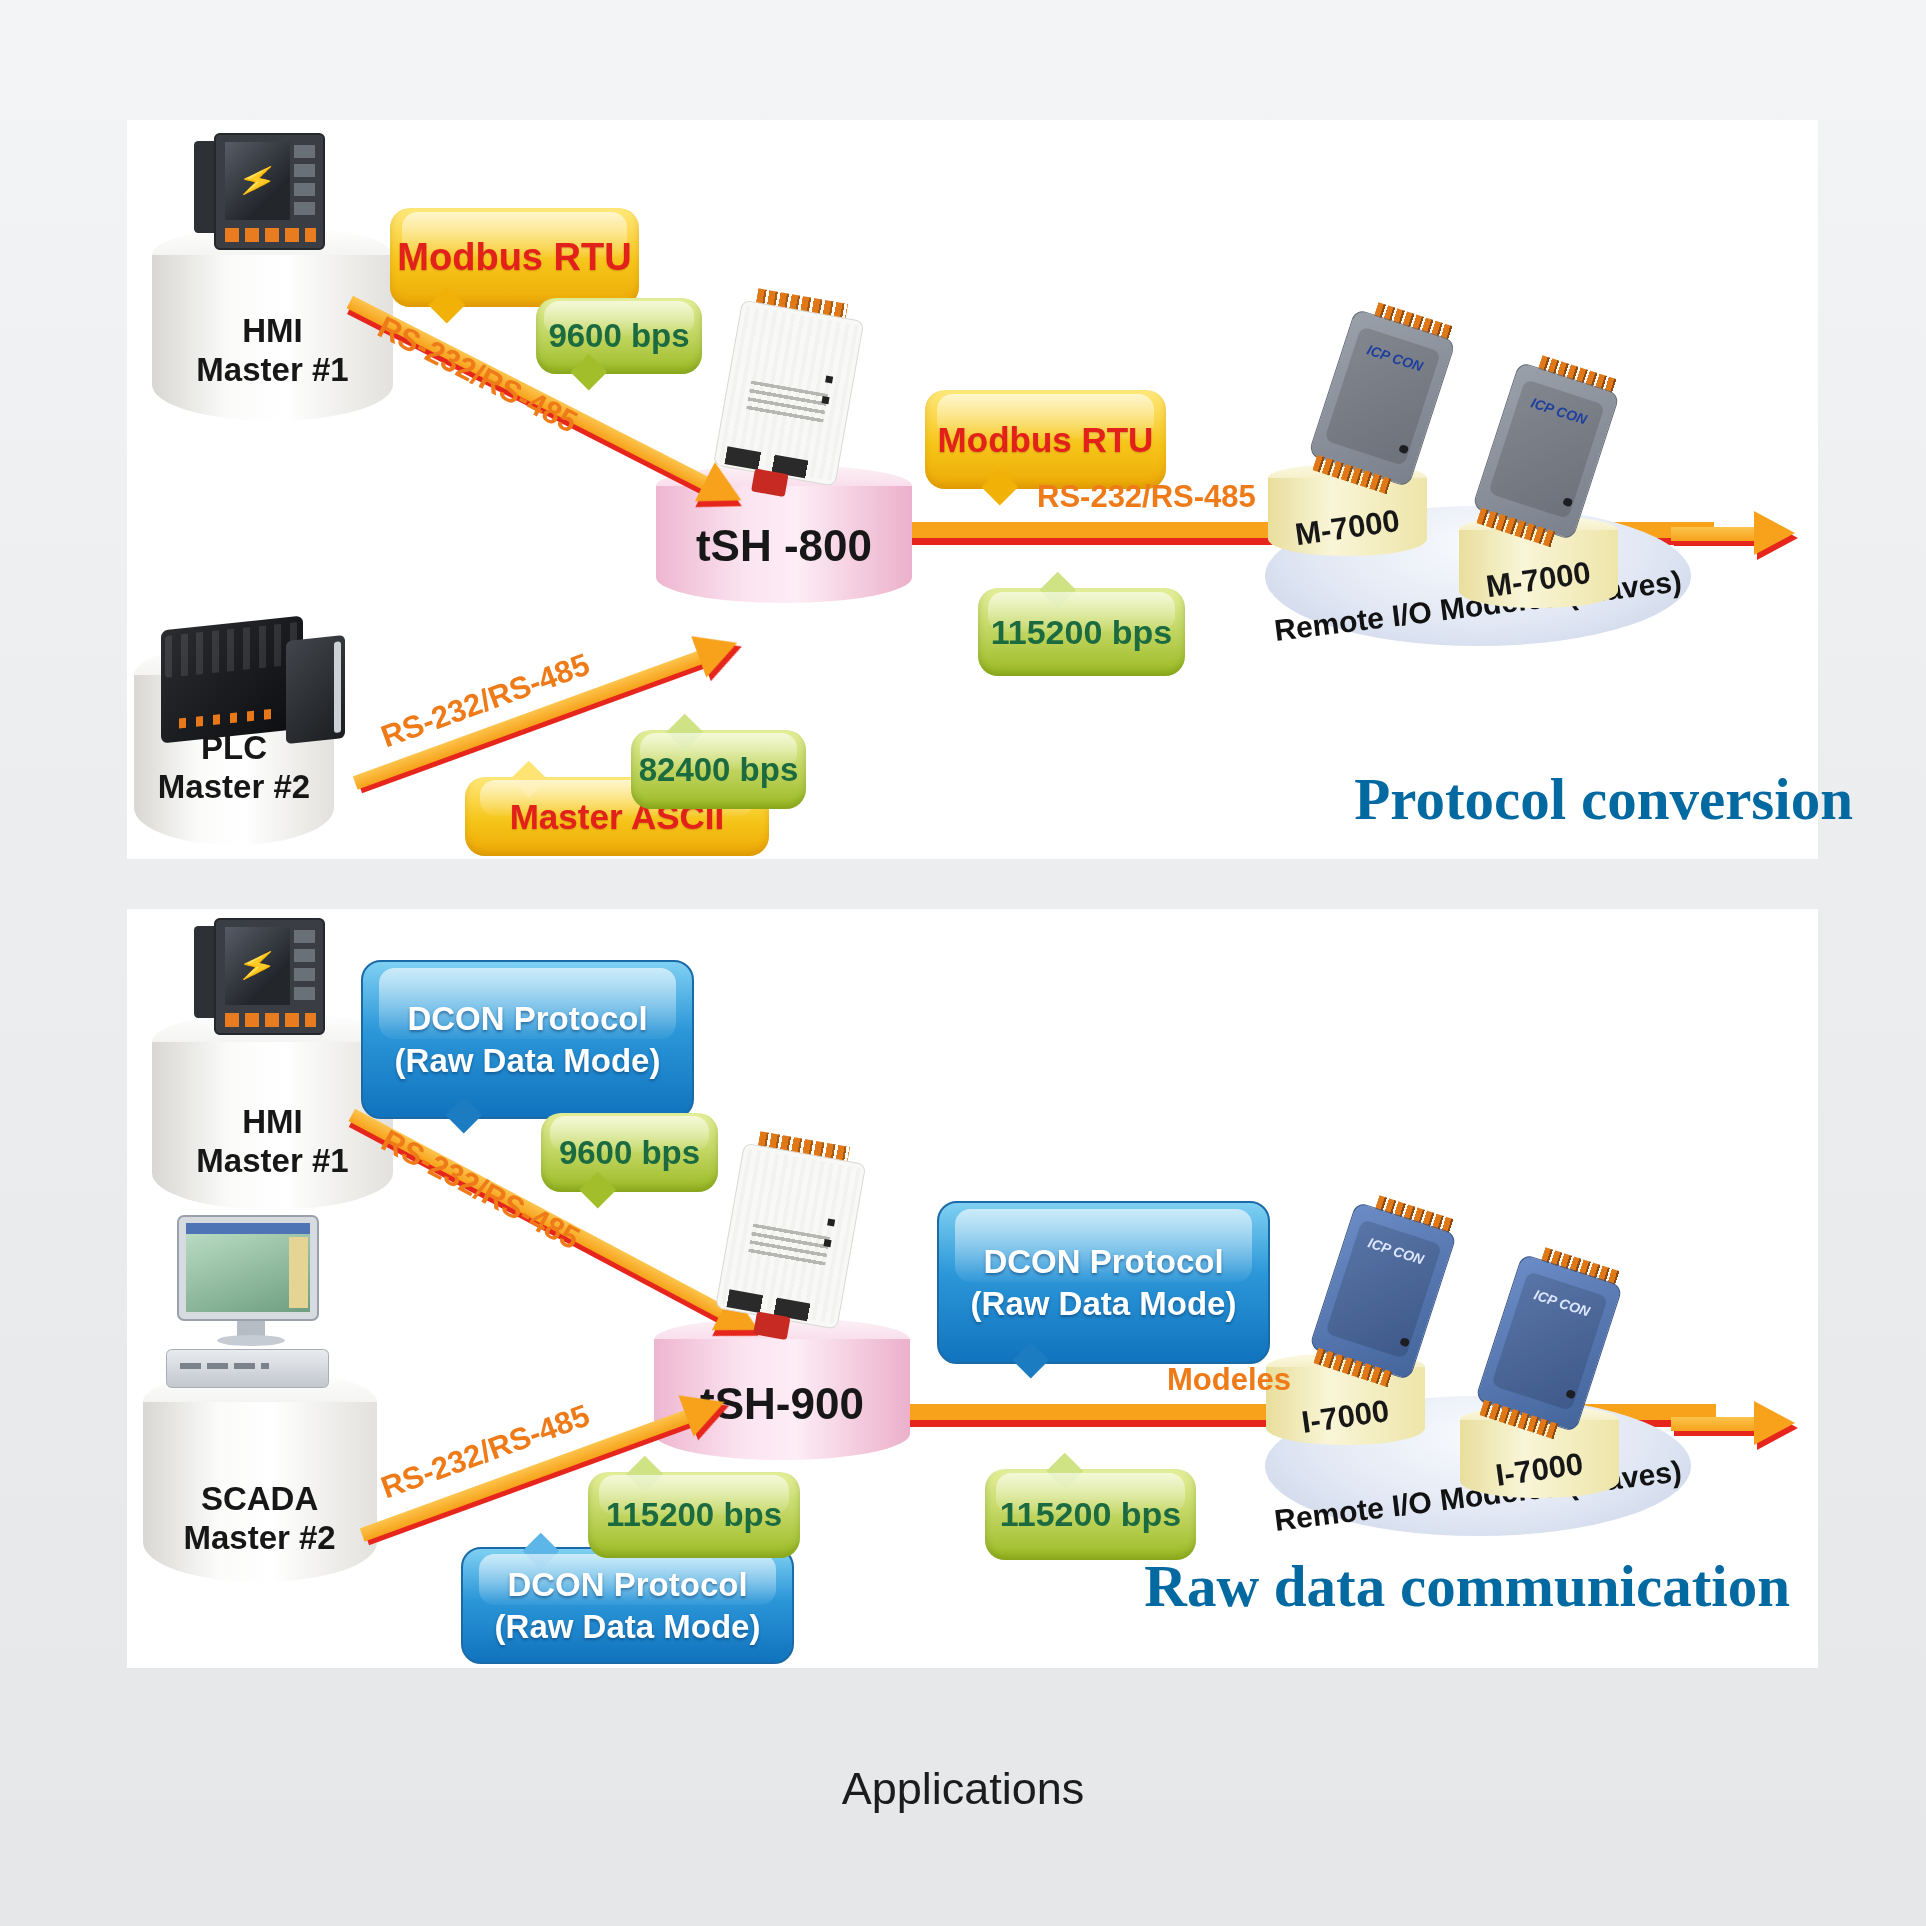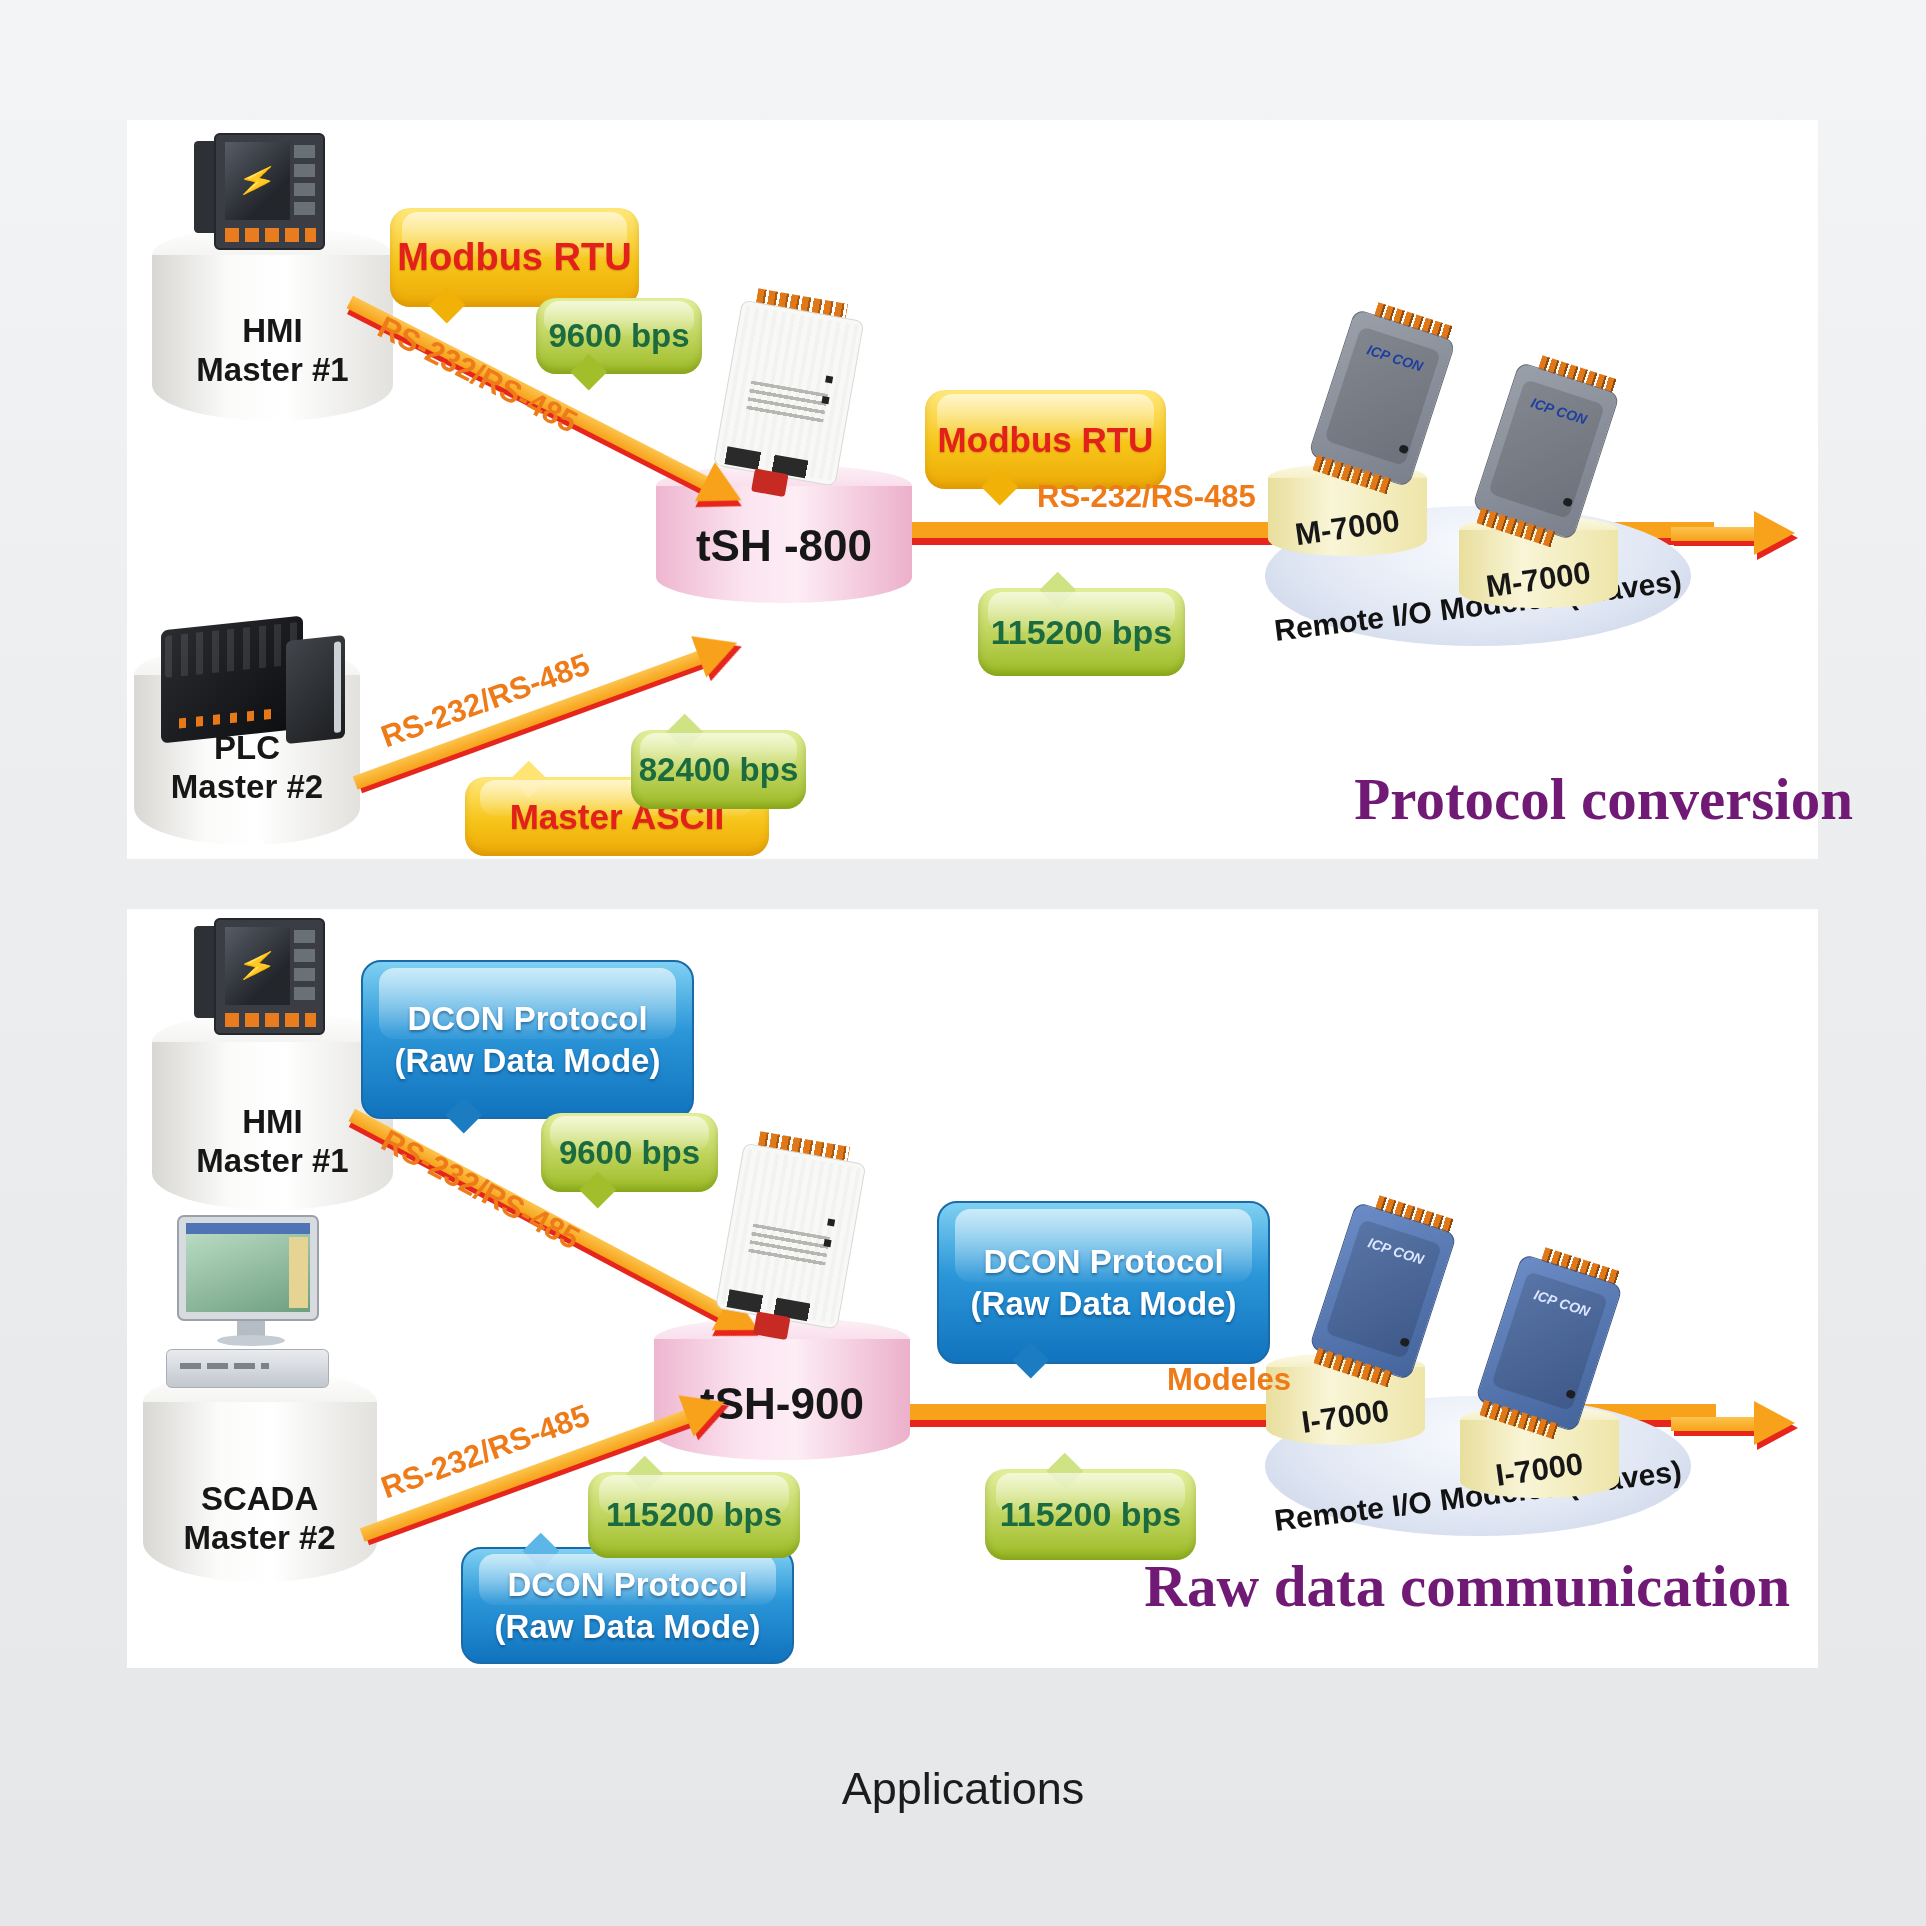--- a/index.html
+++ b/index.html
@@ -66,21 +66,21 @@
   .arrow .head { position:absolute; right:0; top:0; width:0; height:0;
            border-left:41px solid var(--arrow_orange,#f7a21a);
            border-top:22.6px solid transparent; border-bottom:22.6px solid transparent; }
   .hline { position:absolute; z-index:1; }
   .hline .o { height:15.6px; background:var(--arrow_orange,#f7a21a); }
   .hline .r { height:7px; background:var(--arrow_red,#e6261c); }
   .link-label { position:absolute; color:var(--link_label,#ee7a18); font-weight:700;
                 white-space:nowrap; z-index:6; }
 
   .title { position:absolute; font-family:"Liberation Serif", serif; font-weight:700;
-           color:#701a75; text-align:right; z-index:7; white-space:nowrap; }
+           color:#0369a1; text-align:right; z-index:7; white-space:nowrap; }
   .caption { position:absolute; left:0; width:100%; text-align:center; color:#1c1c1c; }
 
   
   .dev { position:absolute; z-index:5; }
   
   .hmi-tab   { position:absolute; left:0; top:8.5px; width:30px; height:92px; background:#2d3034; border-radius:4.2px; }
   .hmi-frame { position:absolute; left:20px; top:0; width:111px; height:117px;
                background:#3a3e44; border:2.8px solid #24272b; border-radius:5.7px; }
   .hmi-screen{ position:absolute; left:8.5px; top:7px; width:65px; height:78px;
                background:linear-gradient(135deg,#565c66 0%, #23262b 70%);
@@ -255,21 +255,21 @@
 
   <div class="title" style="left:941px; top:645px; width:785px; font-size:59px;">Protocol conversion</div>
 
   <div class="dev" style="left:34px; top:487px; width:191px; height:142px;">
     <div class="plc-main">
       <div class="plc-fins"></div>
       <div class="plc-dots"></div>
     </div>
     <div class="plc-right"></div>
   </div>
-  <div class="cyl white" style="left:7px; top:525px; width:226px; height:200px;">
+  <div class="cyl white" style="left:7px; top:525px; width:200px; height:200px;">
     <div class="cyl-top"></div>
     <div class="cyl-body"></div>
     <div class="cyl-label" style="top:42%; font-size:33px;">
       <span>PLC</span><br>
       <span>Master #2</span>
     </div>
   </div>
 
   <div class="arrow" style="left:228px; top:640px; width:407px; transform:rotate(-20deg);">
     <div class="shaft"></div>

